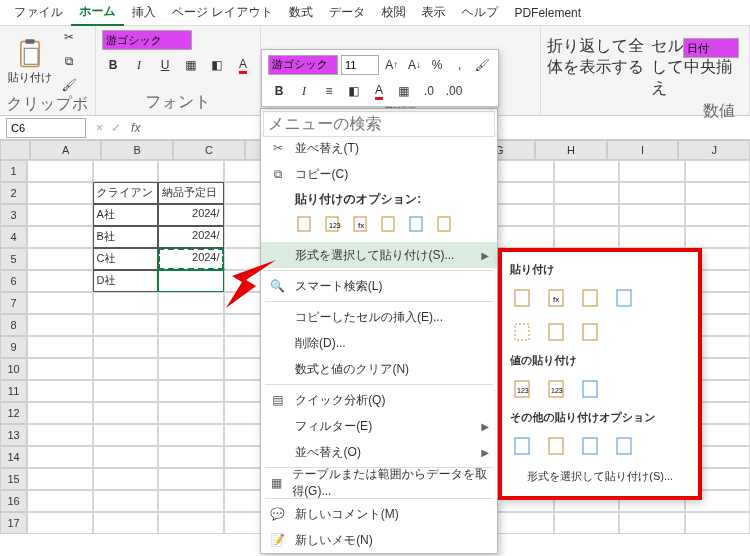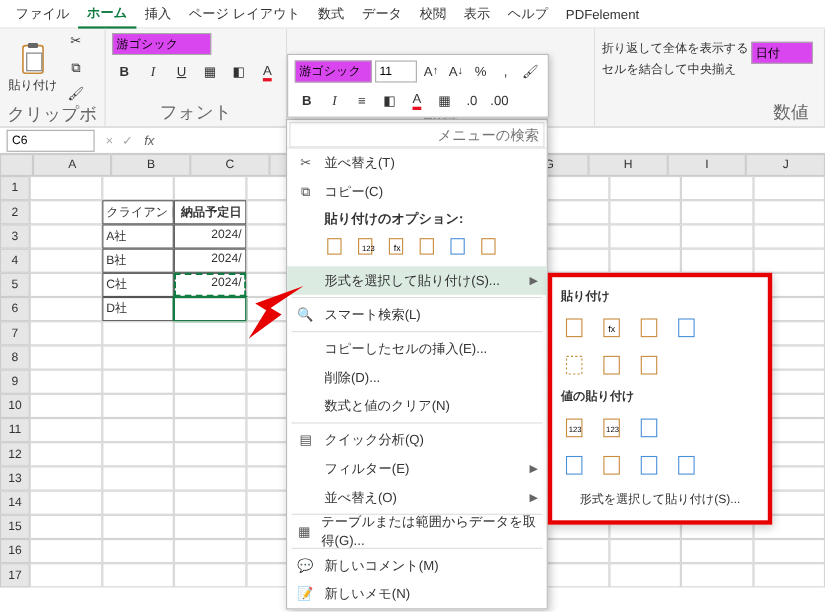--- a/index.html
+++ b/index.html
@@ -38,21 +38,21 @@
 .row { display: flex; }
 .rowhead { width: 30px; height: 22px; border: 1px solid #ccc; background: #e6e6e6; text-align: center; font-size: 11px; display:flex; align-items:center; justify-content:center; }
 .cell { width: 72px; height: 22px; border: 1px solid #d4d4d4; font-size: 11px; padding: 2px 3px; overflow: hidden; white-space: nowrap; }
 .bordered { border: 1px solid #555; }
 .dashed-sel { outline: 2px dashed #107c41; outline-offset: -2px; }
 .active-cell { outline: 2px solid #107c41; outline-offset: -1px; }
 
 
 .ctxmenu { position: absolute; left: 260px; top: 108px; width: 238px; background: #fff; border: 1px solid #bbb; box-shadow: 2px 3px 8px rgba(0,0,0,0.25); z-index: 50; }
 .ctx-search { border-bottom: 1px solid #ddd; padding: 2px; height:26px; append:0; }
-.ctx-search input { width: 100%; border:1px solid #ddd; padding: 3px 4px; font-size: 13px; color: #999; text-align: right; }
+.ctx-search input { width: 100%; border:1px solid #ddd; padding: 3px 4px; font-size: 16px; color: #999; }
 .mini-toolbar { position:absolute; top:-60px; left:0; width:238px; height:58px; background:#fff; border:1px solid #bbb; box-shadow:2px 2px 6px rgba(0,0,0,0.2); padding:3px 6px; display:flex; flex-direction:column; gap:3px; }
 .mini-toolbar .rg-row { height:24px; gap:3px; }
 .ctx-item { display: flex; align-items: center; height: 26px; padding: 0 8px 0 8px; gap: 8px; }
 .ctx-item.hl { background: #dcebe2; }
 .ctx-icon { width: 18px; height: 18px; display:flex; align-items:center; justify-content:center; color:#555; }
 .ctx-sep { height: 1px; background: #ddd; margin: 2px 4px; }
 .ctx-arrow { margin-left: auto; color: #666; font-size:10px; }
 .ctx-label { font-weight: bold; padding: 4px 8px 2px 34px; }
 .paste-opts-row { display: flex; gap: 4px; padding: 2px 8px 6px 32px; }
 .paste-opt-icon { width: 24px; height: 24px; border:1px solid transparent; display:flex; align-items:center; justify-content:center; }
@@ -132,21 +132,21 @@
     </div>
     <div class="label">フォント</div>
   </div>
 
   <div class="ribbon-group" style="width:280px">
     <div style="height:62px"></div>
     <div class="label">配置</div>
   </div>
 
   <div class="ribbon-group" style="flex:1; position:relative">
-    <div style="display:flex;flex-direction:column;gap:4px;font-size:11px;padding-top:6px">
+    <div style="display:flex;gap:4px;font-size:16px;padding-top:6px">
       <span>折り返して全体を表示する</span>
       <span>セルを結合して中央揃え</span>
     </div>
     <div style="position:absolute; right:6px; top:12px; width:60px">
       <input class="font-name" style="width: 56px;" value="日付">
     </div>
     <div class="label" style="text-align:right;padding-right:8px">数値</div>
   </div>
 </div>
 
@@ -181,21 +181,21 @@
         <div class="cell"></div>
         <div class="cell"></div>
         <div class="cell"></div>
         <div class="cell"></div>
         <div class="cell"></div>
       </div>
       <div class="row">
         <div class="rowhead">2</div>
         <div class="cell"></div>
         <div class="cell bordered">クライアント</div>
-        <div class="cell bordered" style="text-align: right; font-weight: bold;">納品予定日</div>
+        <div class="cell bordered" style="text-align: left;">納品予定日</div>
         <div class="cell"></div>
         <div class="cell" style="width: 148px;"></div>
         <div class="cell"></div>
         <div class="cell"></div>
         <div class="cell"></div>
         <div class="cell"></div>
         <div class="cell"></div>
       </div>
       <div class="row">
         <div class="rowhead">3</div>
@@ -574,20 +574,21 @@
           <rect x="2" y="2" width="14" height="16" fill="#fff" stroke="#c88b3a"></rect>
           <text x="4" y="14" font-size="7">123</text>
         </svg>
       </div>
     <div class="paste-opt-icon">
         <svg width="20" height="20">
           <rect x="2" y="2" width="14" height="16" fill="#fff" stroke="#4a90d9"></rect>
         </svg>
       </div>
   </div>
+  <div class="sub-header">その他の貼り付けオプション</div>
   <div class="sub-row">
     <div class="paste-opt-icon">
         <svg width="20" height="20">
           <rect x="2" y="2" width="14" height="16" fill="#fff" stroke="#4a90d9"></rect>
         </svg>
       </div>
     <div class="paste-opt-icon">
         <svg width="20" height="20">
           <rect x="2" y="2" width="14" height="16" fill="#fff" stroke="#c88b3a"></rect>
         </svg>

